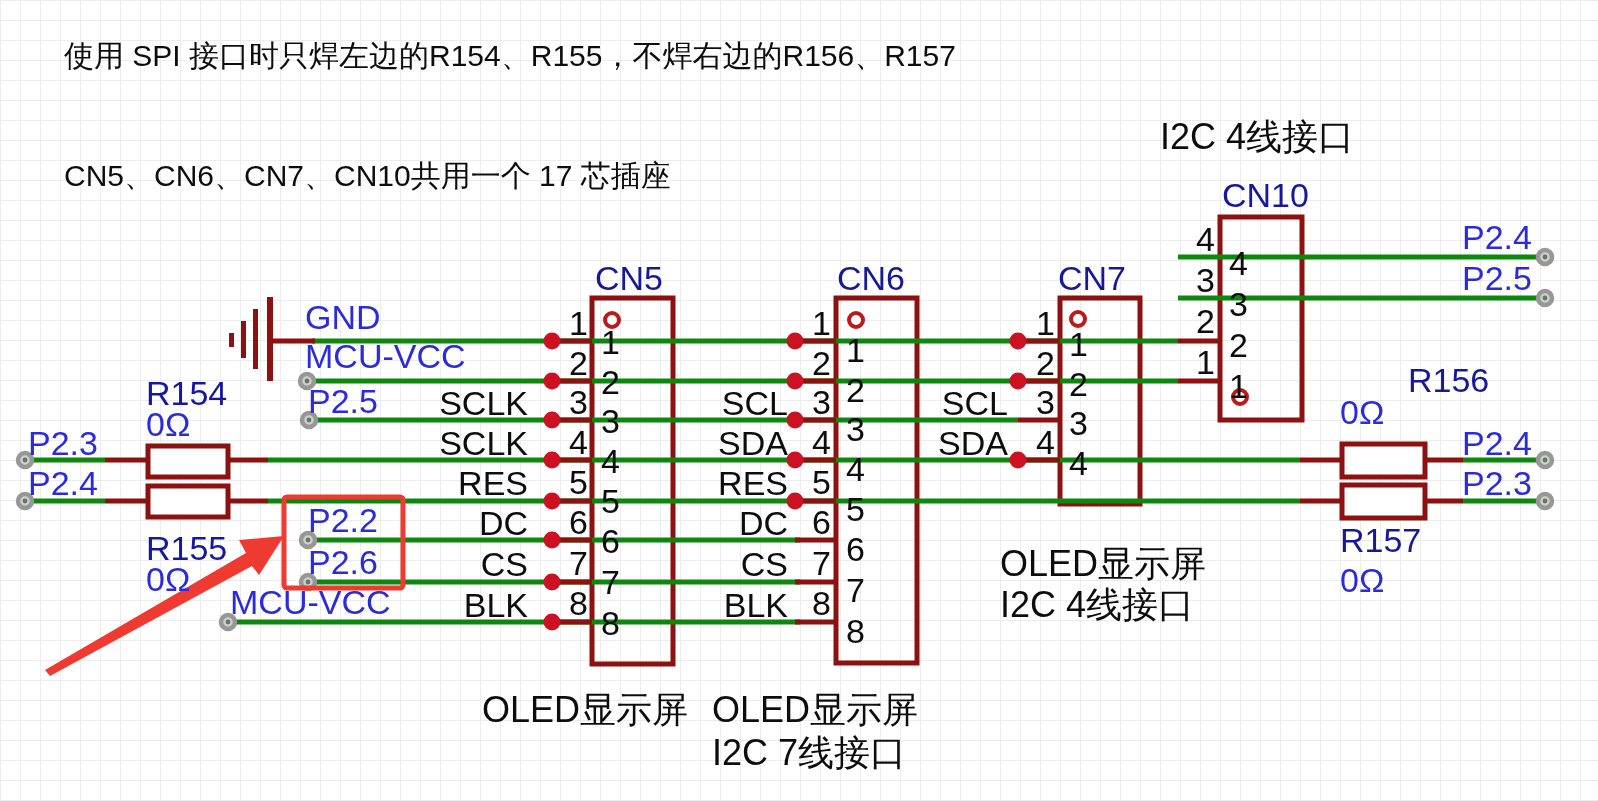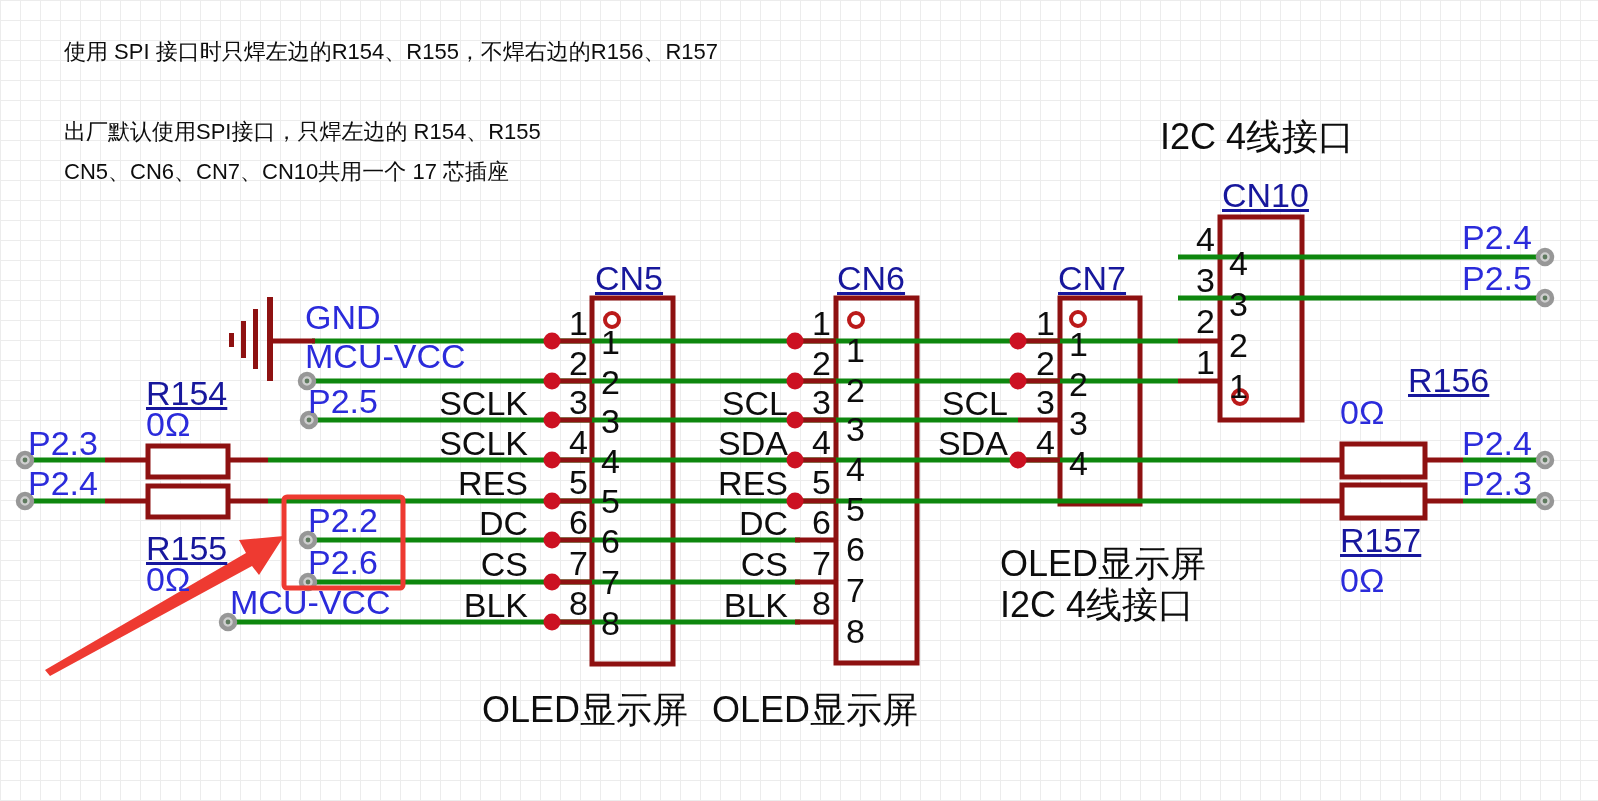--- a/index.html
+++ b/index.html
@@ -7,25 +7,25 @@
     position:relative;width:1598px;height:801px;overflow:hidden;
     background-color:#ffffff;
     background-image:
       linear-gradient(#ececec 1px, transparent 1px),
       linear-gradient(90deg,#ececec 1px, transparent 1px);
     background-size:20px 20px;
     font-family:"Liberation Sans", sans-serif;
   }
   #layer-svg{position:absolute;left:0;top:0;width:1598px;height:801px;}
   .t{position:absolute;white-space:nowrap;line-height:1.05;}
-  .fs30{font-size:22px;}
+  .fs30{font-size:30px;}
   .fs34{font-size:34px;}
   .fs36{font-size:36px;}
   .black{color:#0d0d0d;}
-  .navy{color:#17179c;text-decoration:underline;}
+  .navy{color:#17179c;}
   .blue{color:#2b2bdb;}
   .num{width:40px;text-align:right;}
   .sig{width:110px;text-align:right;}
 </style>
 </head>
 <body>
 
 <div id="canvas">
 
   <svg id="layer-svg" viewBox="0 0 1598 801" xmlns="http://www.w3.org/2000/svg">
@@ -155,26 +155,26 @@
         <circle cx="1545" cy="257" r="2.4"></circle>
           <circle cx="1545" cy="298" r="2.4"></circle>
       </g>
     </g>
 
     <rect x="284" y="497" width="119" height="91" rx="3" fill="none" stroke="#ee3a31" stroke-width="5"></rect>
     <polygon points="284,536 239,540 246,553 45,670 50,676 252,566 259,575" fill="#ee3a31"></polygon>
   </svg>
 
   <div class="t fs30 black" style="left:64px;top:40px">使用 SPI 接口时只焊左边的R154、R155，不焊右边的R156、R157</div>
-  <div class="t fs30 black" style="left:64px;top:120px">出厂默认使用SPI接口，只焊左边的 R154、R155</div>
   <div class="t fs30 black" style="left:64px;top:160px">CN5、CN6、CN7、CN10共用一个 17 芯插座</div>
 
   <div class="t fs36 black" style="left:1160px;top:118px">I2C  4线接口</div>
   <div class="t fs36 black" style="left:482px;top:691px">OLED显示屏</div>
   <div class="t fs36 black" style="left:712px;top:691px">OLED显示屏</div>
+  <div class="t fs36 black" style="left:712px;top:734px">I2C  7线接口</div>
   <div class="t fs36 black" style="left:1000px;top:545px">OLED显示屏</div>
   <div class="t fs36 black" style="left:1000px;top:586px">I2C  4线接口</div>
 
   <div class="t fs34 navy" style="left:595px;top:261px">CN5</div>
   <div class="t fs34 navy" style="left:837px;top:261px">CN6</div>
   <div class="t fs34 navy" style="left:1058px;top:261px">CN7</div>
   <div class="t fs34 navy" style="left:1222px;top:178px">CN10</div>
 
   <div class="t fs34 blue" style="left:305px;top:300px">GND</div>
   <div class="t fs34 blue" style="left:305px;top:339px">MCU-VCC</div>

